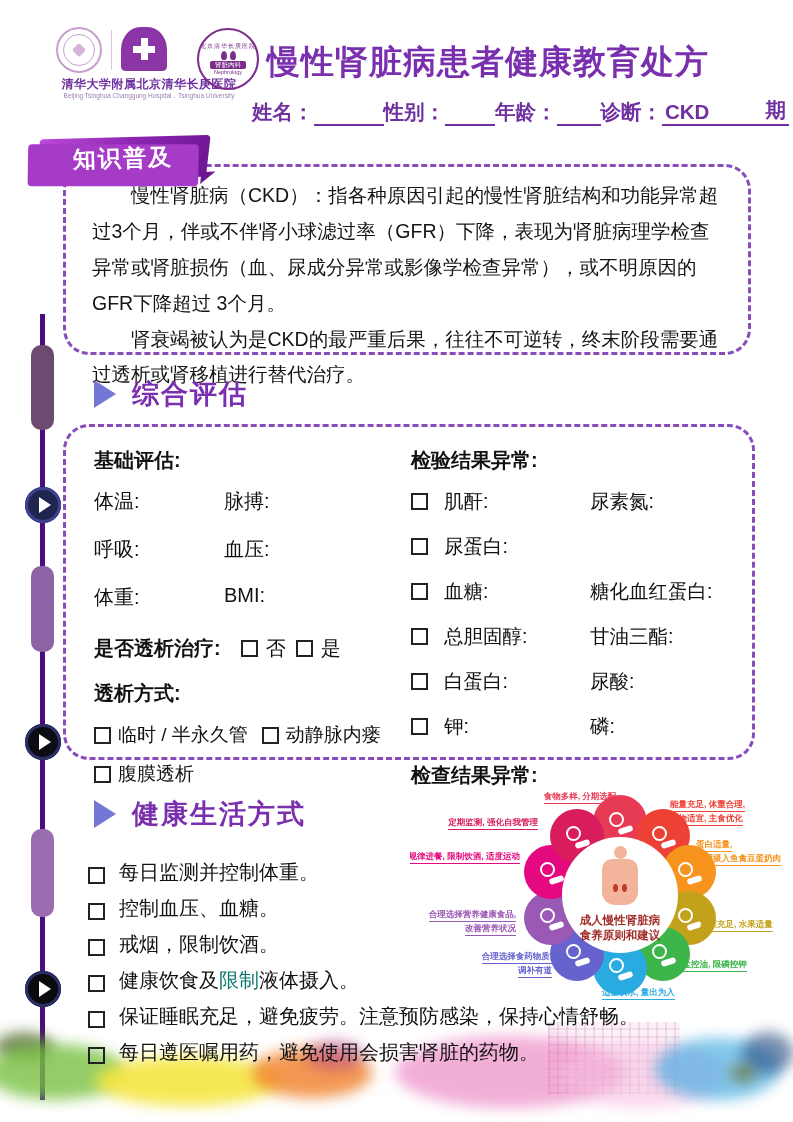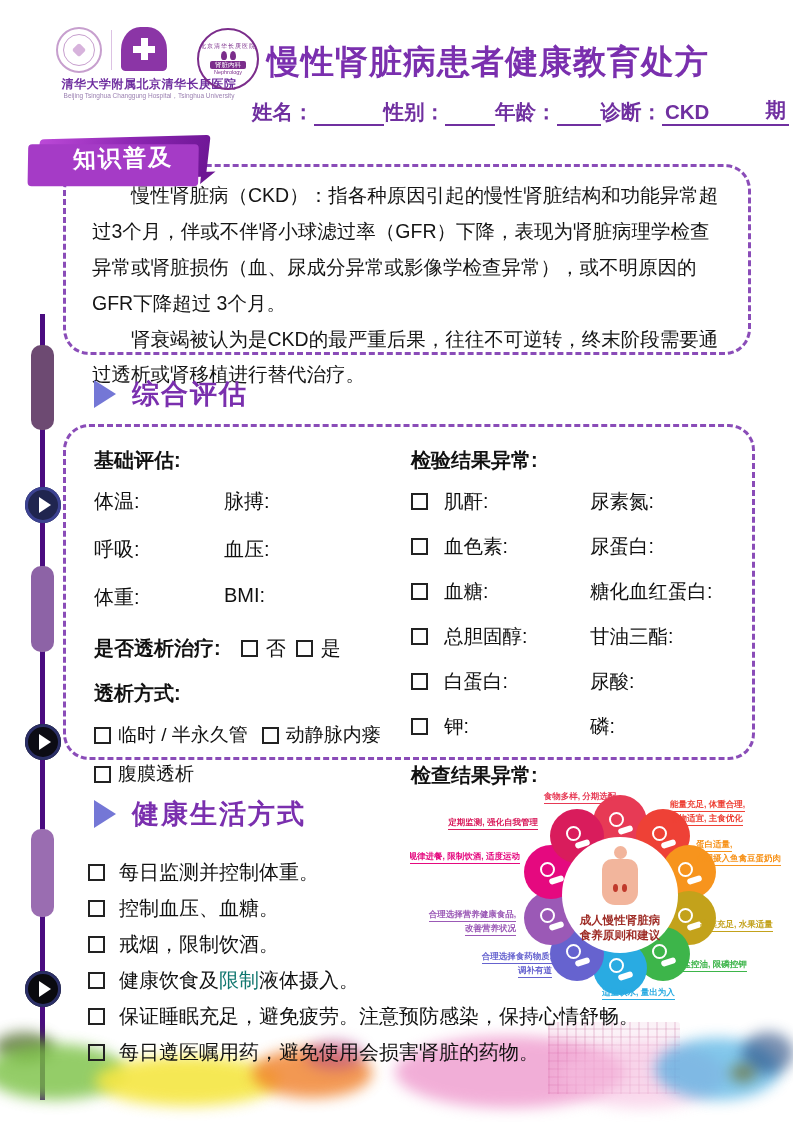--- a/index.html
+++ b/index.html
@@ -88,21 +88,21 @@
   .dial-row{display:flex;align-items:center;font-size:19px;margin-bottom:13px;}
   .dial-row .cb{margin-right:7px;}
   .dial-row .opt{margin-right:14px;}
   .lab-row{display:flex;align-items:center;font-size:19.5px;margin-bottom:18px;}
   .lab-row .cb{margin-right:16px;}
   .lab-row .l1{width:146px;}
   .exam-h{font-size:20px;font-weight:bold;margin-top:22px;}
 
   
   .ls-list{position:absolute;left:88px;top:860px;z-index:2;}
-  .ls-item{display:flex;align-items:flex-start;font-size:20px;margin-bottom:12px;line-height:1.2;}
+  .ls-item{display:flex;align-items:flex-end;font-size:20px;margin-bottom:12px;line-height:1.2;}
   .ls-item .cb{border-width:2.5px;margin:4px 14px 0 0;}
   .hl{color:#0f766e;}
 
   
   .ig{position:absolute;left:410px;top:782px;width:383px;height:238px;overflow:hidden;z-index:1;}
   .wc{position:absolute;width:54px;height:54px;border-radius:50%;display:flex;align-items:center;justify-content:center;}
   .mi{position:relative;width:26px;height:26px;}
   .mi::before{content:"";position:absolute;left:2px;top:3px;width:11px;height:11px;border:2px solid #fff;border-radius:50%;}
   .mi::after{content:"";position:absolute;right:0;bottom:2px;width:15px;height:6px;background:#fff;border-radius:3px;transform:rotate(-18deg);}
   .k1{background:#e73a55;}.k2{background:#ee4136;}.k3{background:#f7941d;}.k4{background:#c3a21b;}
@@ -254,21 +254,20 @@
   </div>
   <div class="as-right">
     <div class="as-h">检验结果异常:</div>
     <div class="lab-row">
       <span class="cb"></span>
       <span class="l1">肌酐:</span>
       <span>尿素氮:</span>
     </div>
     <div class="lab-row">
       <span class="cb"></span>
-      <span class="l1">血色素:</span>
       <span>尿蛋白:</span>
     </div>
     <div class="lab-row">
       <span class="cb"></span>
       <span class="l1">血糖:</span>
       <span>糖化血红蛋白:</span>
     </div>
     <div class="lab-row">
       <span class="cb"></span>
       <span class="l1">总胆固醇:</span>

